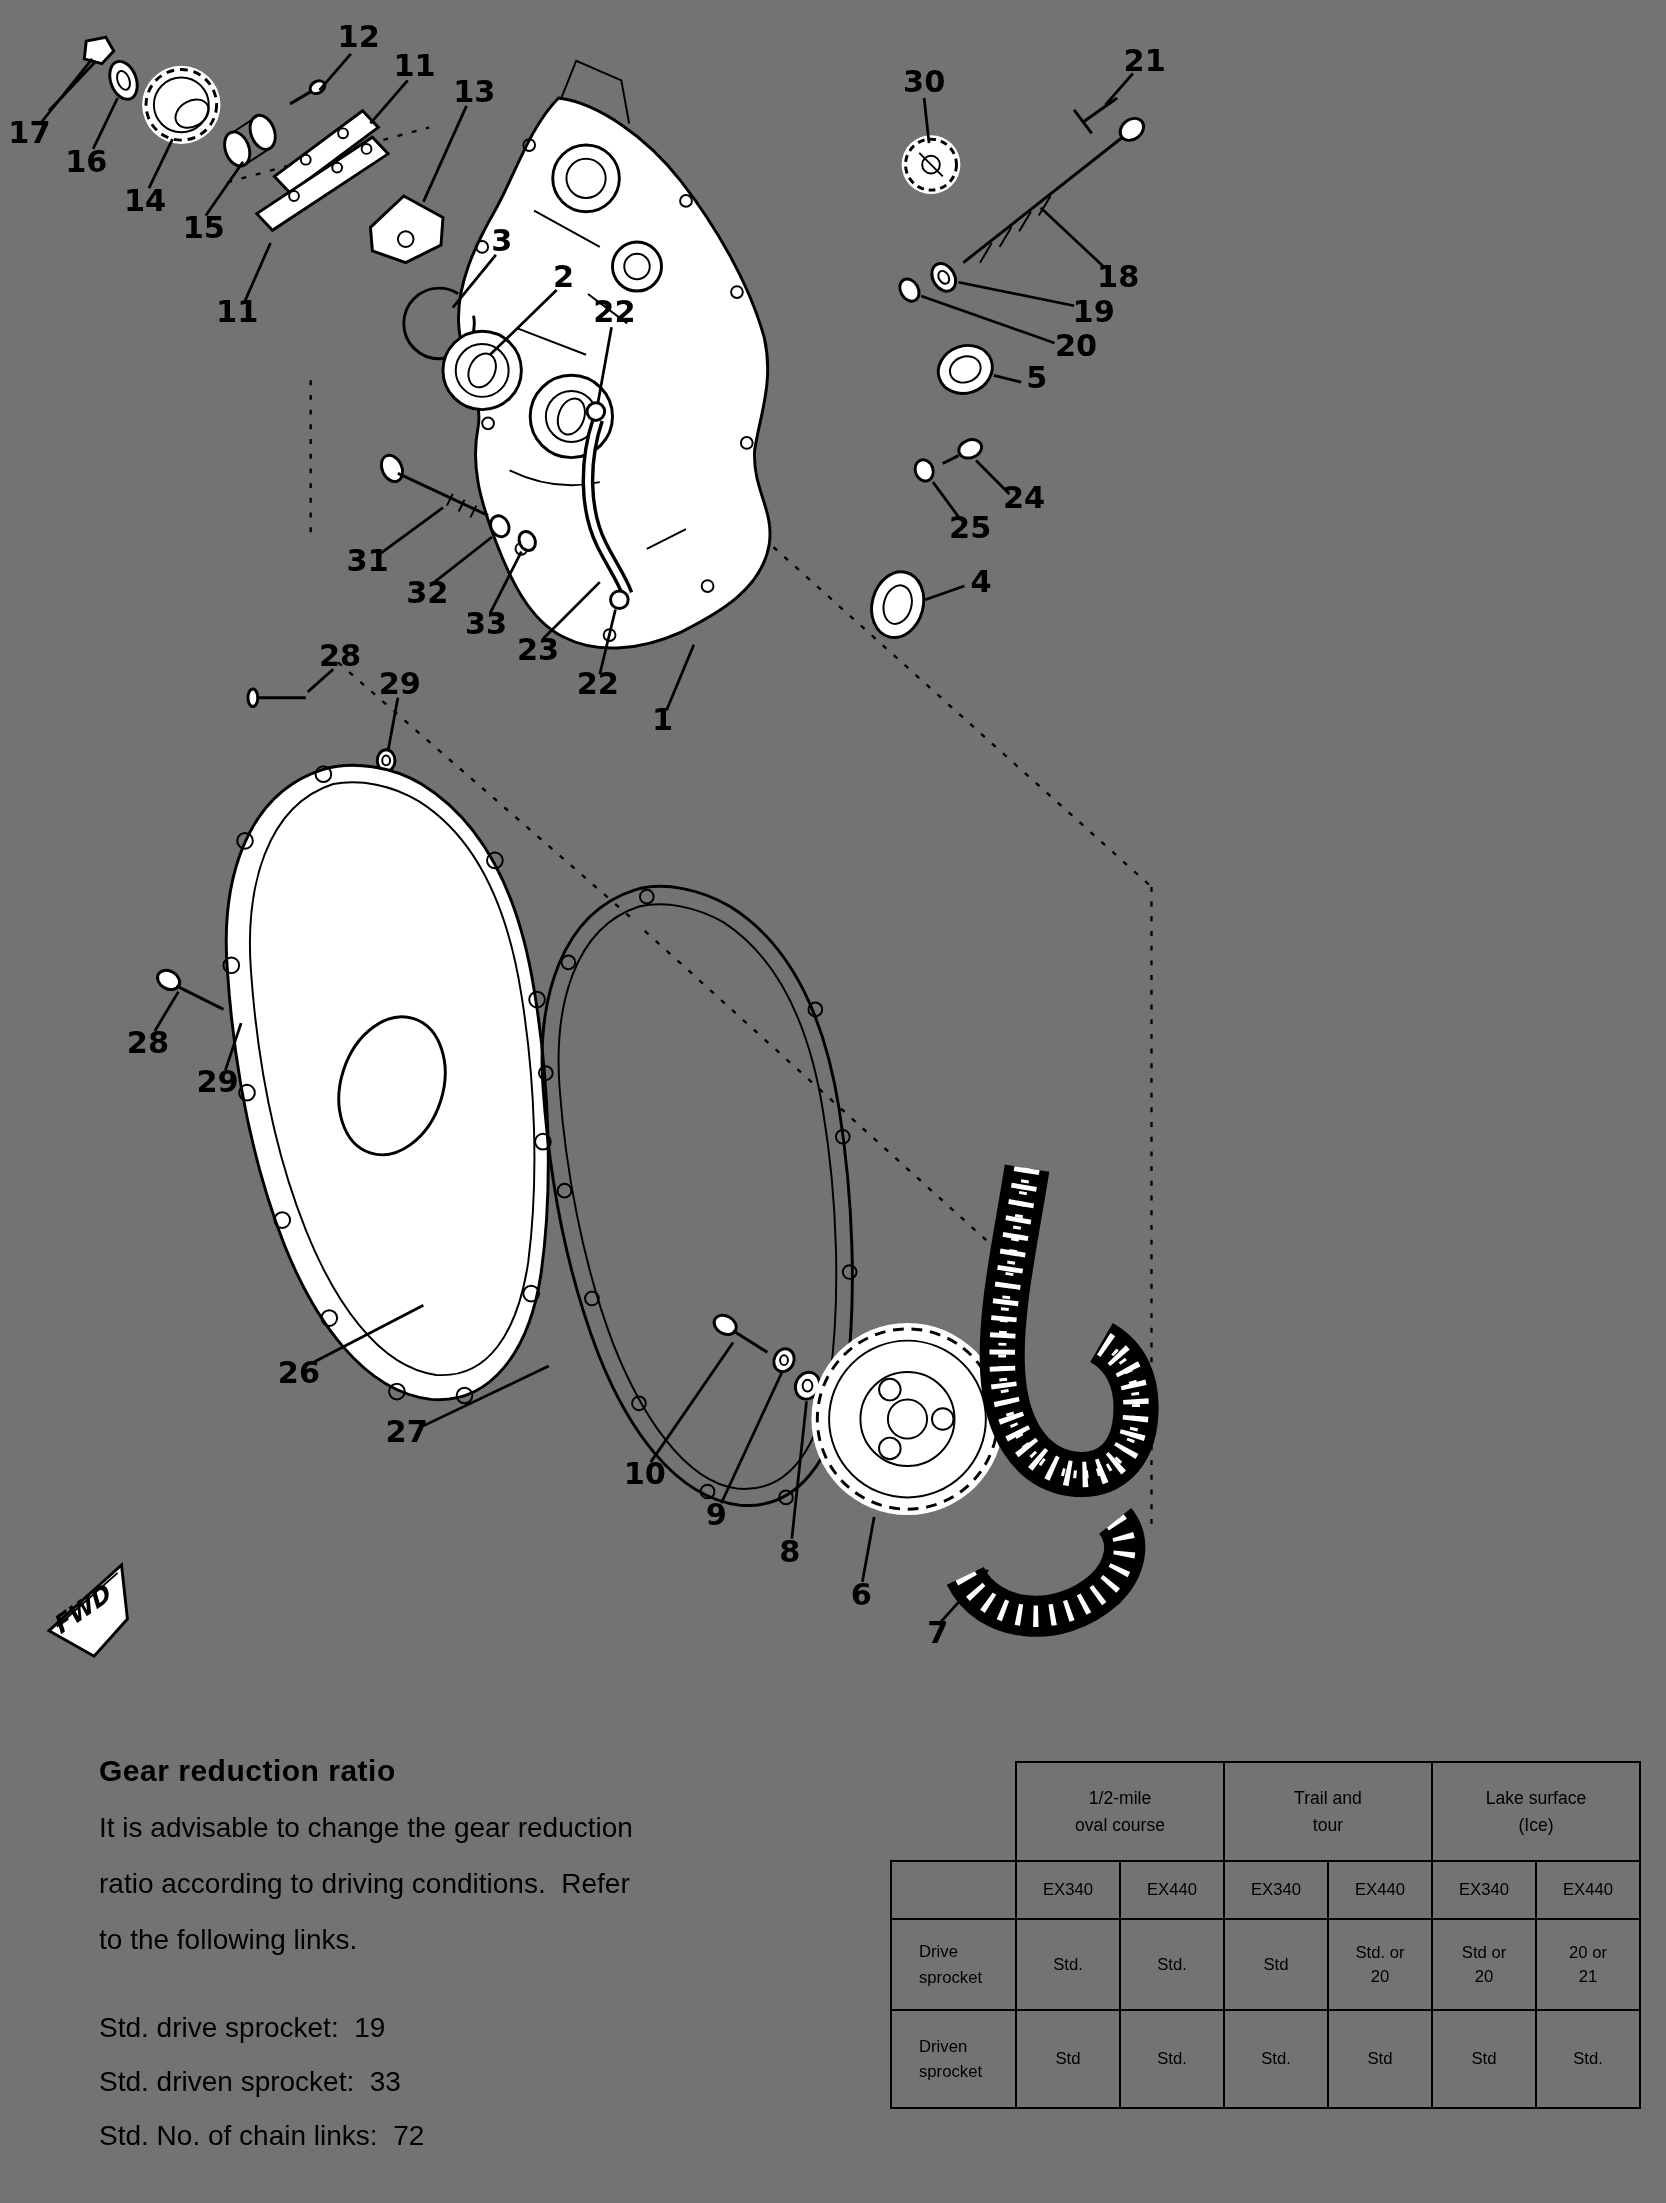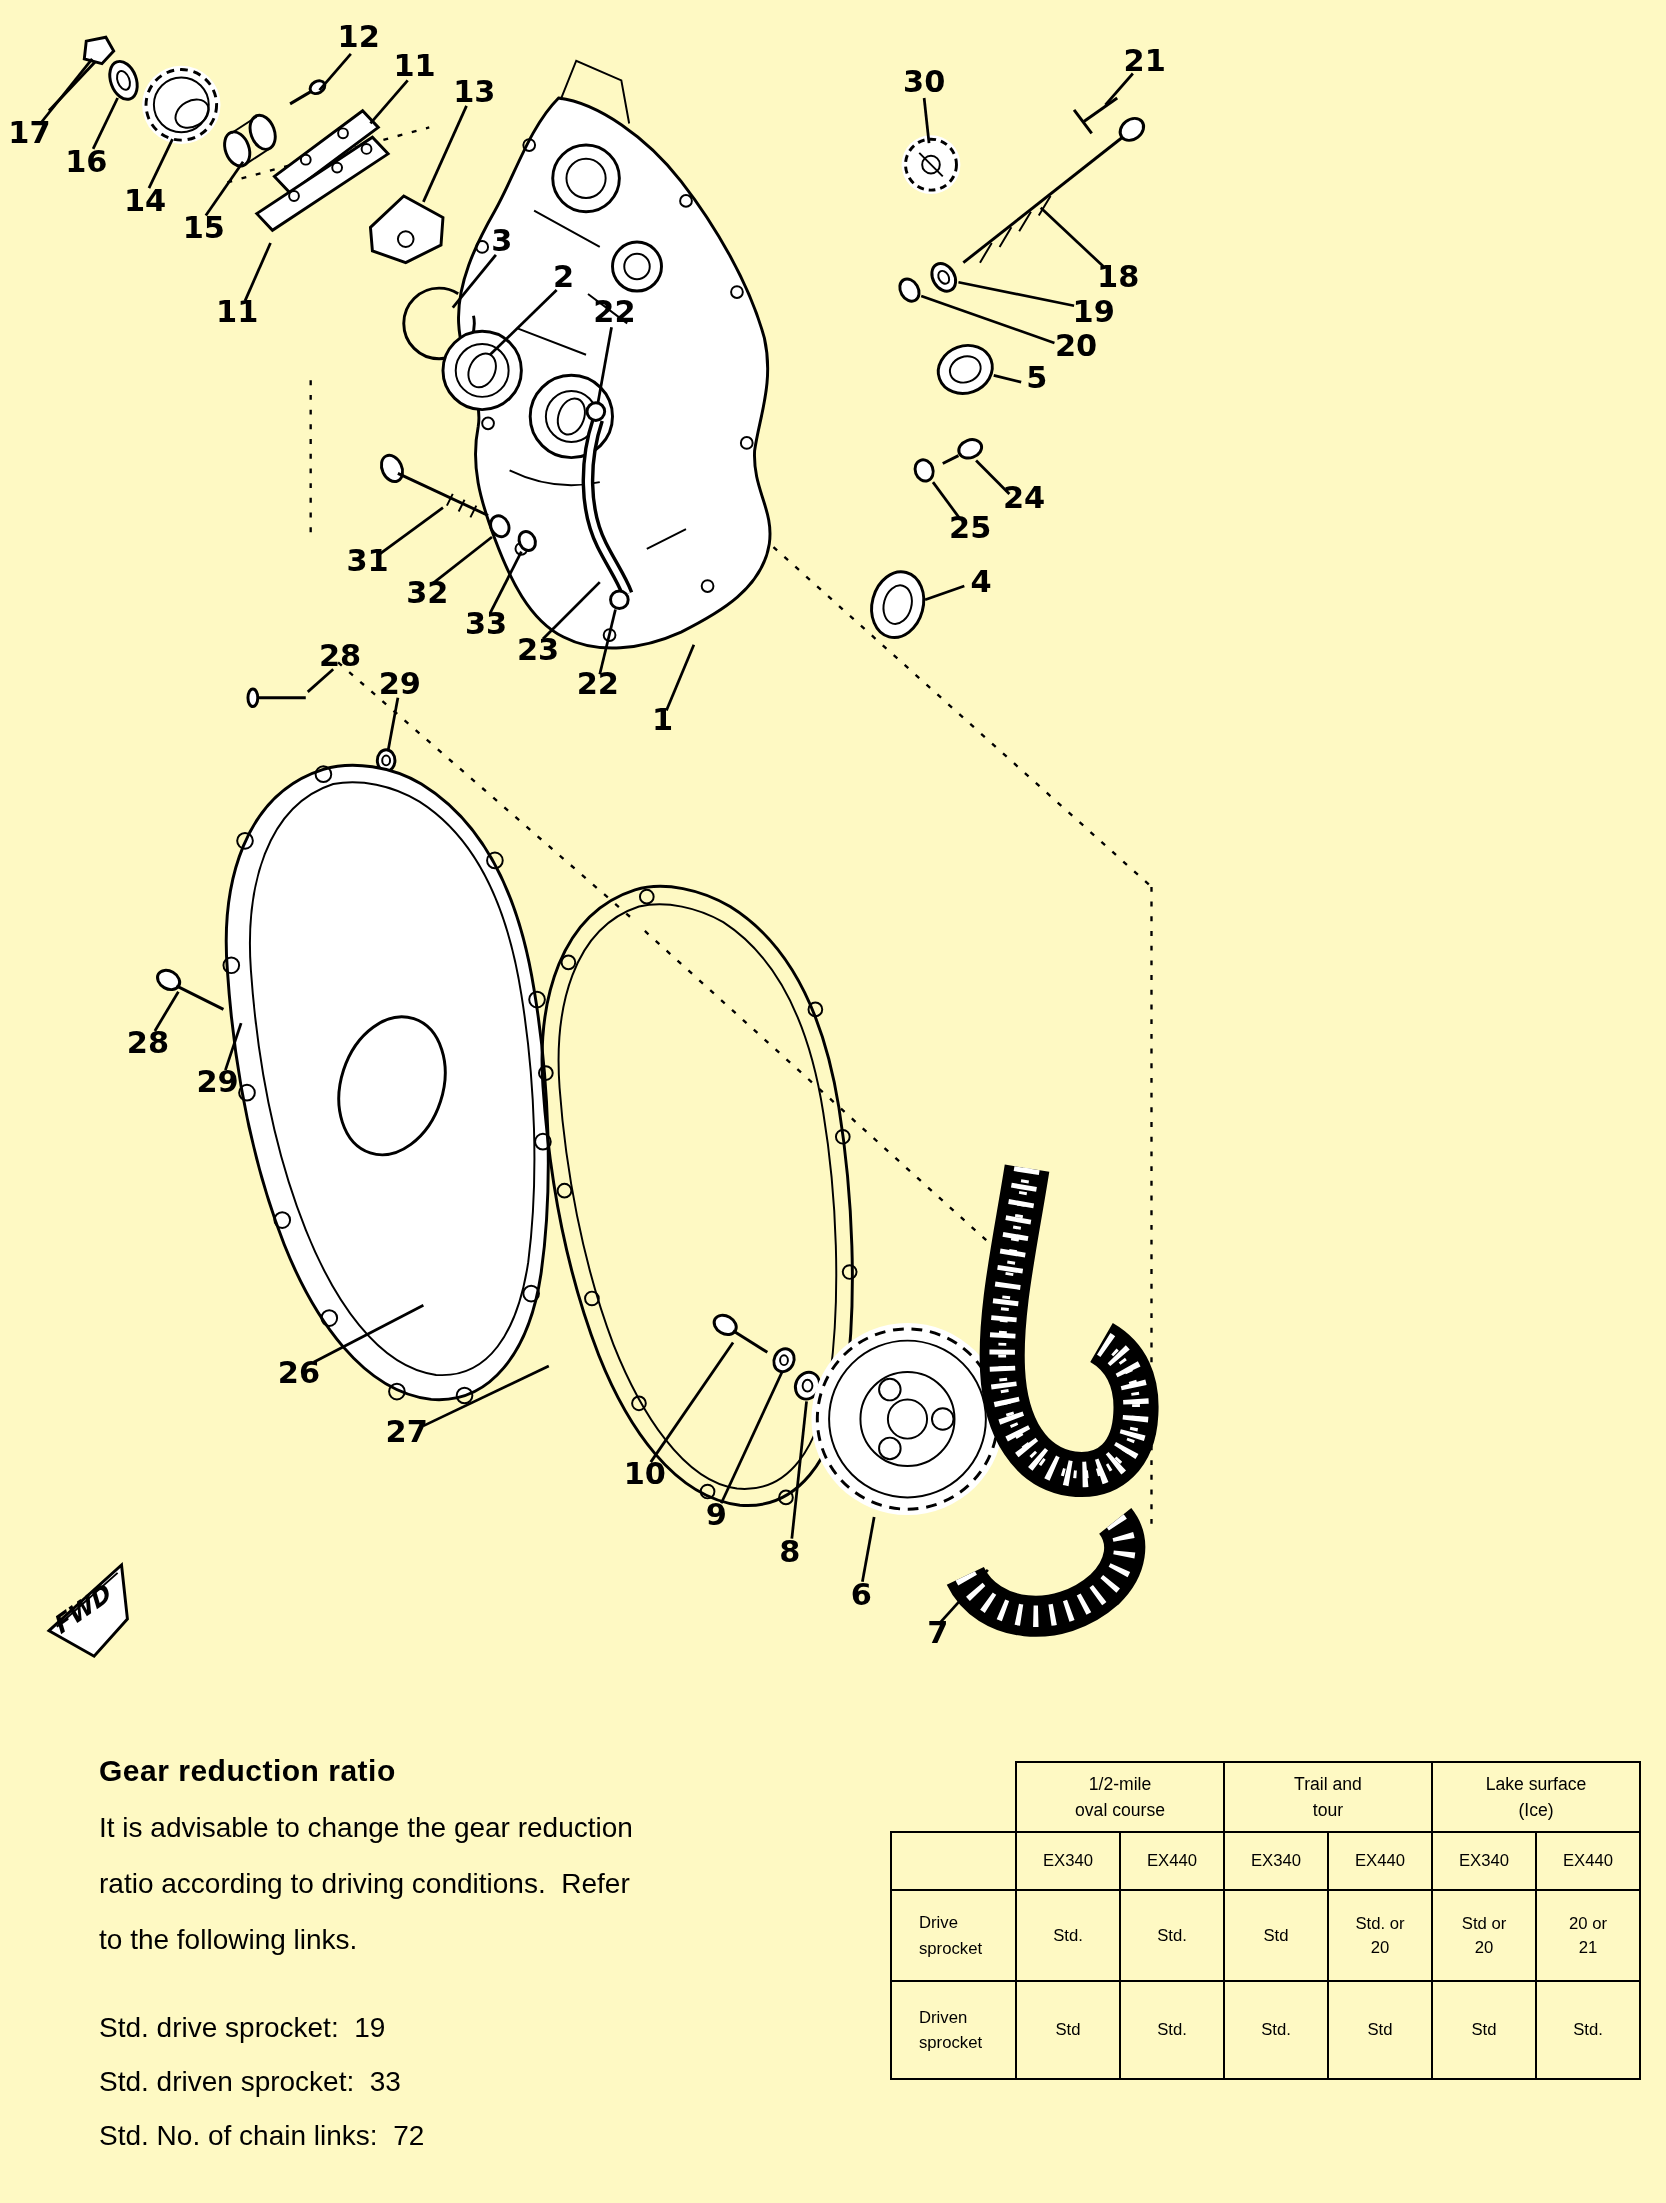--- a/index.html
+++ b/index.html
@@ -1,17 +1,17 @@
 <!DOCTYPE html>
 <html><head>
 <meta charset="utf-8">
 <style>
   html,body{margin:0;padding:0;background:#e8e8e8;}
   .page{
-    position:relative; width:1666px; height:2203px; background:#fef9c3;
+    position:relative; width:1666px; height:2203px; background:#737373;
     font-family:"Liberation Sans",sans-serif; color:#000; overflow:hidden;
   }
   svg.diagram{position:absolute;top:0;left:0;}
   .ink{stroke:#000;fill:none;stroke-width:3;}
   .ink-thin{stroke:#000;fill:none;stroke-width:2;}
   .white-fill{fill:#ffffff;}
   .dashed{stroke:#000;stroke-width:2.4;fill:none;stroke-dasharray:5 10;}
   .leader{stroke:#000;stroke-width:2.8;fill:none;}
   .part-num{font-family:"DejaVu Sans","Liberation Sans",sans-serif;font-size:31px;font-weight:bold;fill:#000;text-anchor:middle;}
   .fwd-text{font-family:"DejaVu Sans","Liberation Sans",sans-serif;font-size:25px;font-style:italic;font-weight:bold;fill:#000;}
@@ -25,21 +25,21 @@
   table.gear-table{
     position:absolute;left:890px;top:1761px;width:749px;
     border-collapse:collapse;table-layout:fixed;font-size:16.7px;
   }
   .gear-table col.c0{width:125px;} .gear-table col.cn{width:104px;}
   .gear-table th,.gear-table td{
     border:2.5px solid #000;padding:0;text-align:center;vertical-align:middle;
     font-weight:normal;color:#000;
   }
   .gear-table .blank{border:none;}
-  .gear-table tr.r0{height:70px;margin-top:31px;} .gear-table tr.r1{height:58px;}
+  .gear-table tr.r0{height:99px;margin-top:31px;} .gear-table tr.r1{height:58px;}
   .gear-table tr.r2{height:91px;} .gear-table tr.r3{height:98px;} .gear-table tr.r4{height:113px;}
   .gear-table .grouphead{font-size:17.6px;}
   .gear-table .row-label{text-align:left;padding-left:27px;}
   .labelwrap{display:inline-block;max-width:74px;text-align:left;line-height:25.5px;}
   .cellwrap{display:inline-block;max-width:51px;line-height:23.5px;}
   .groupline{line-height:26.5px;}
 </style>
 </head>
 <body>
 

